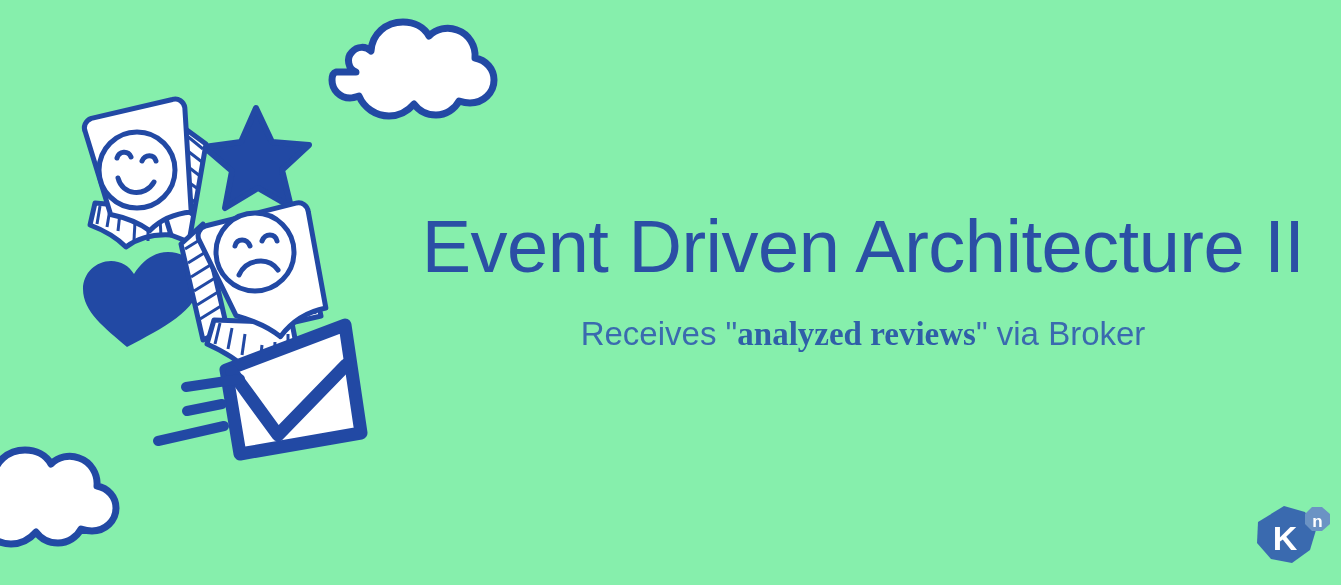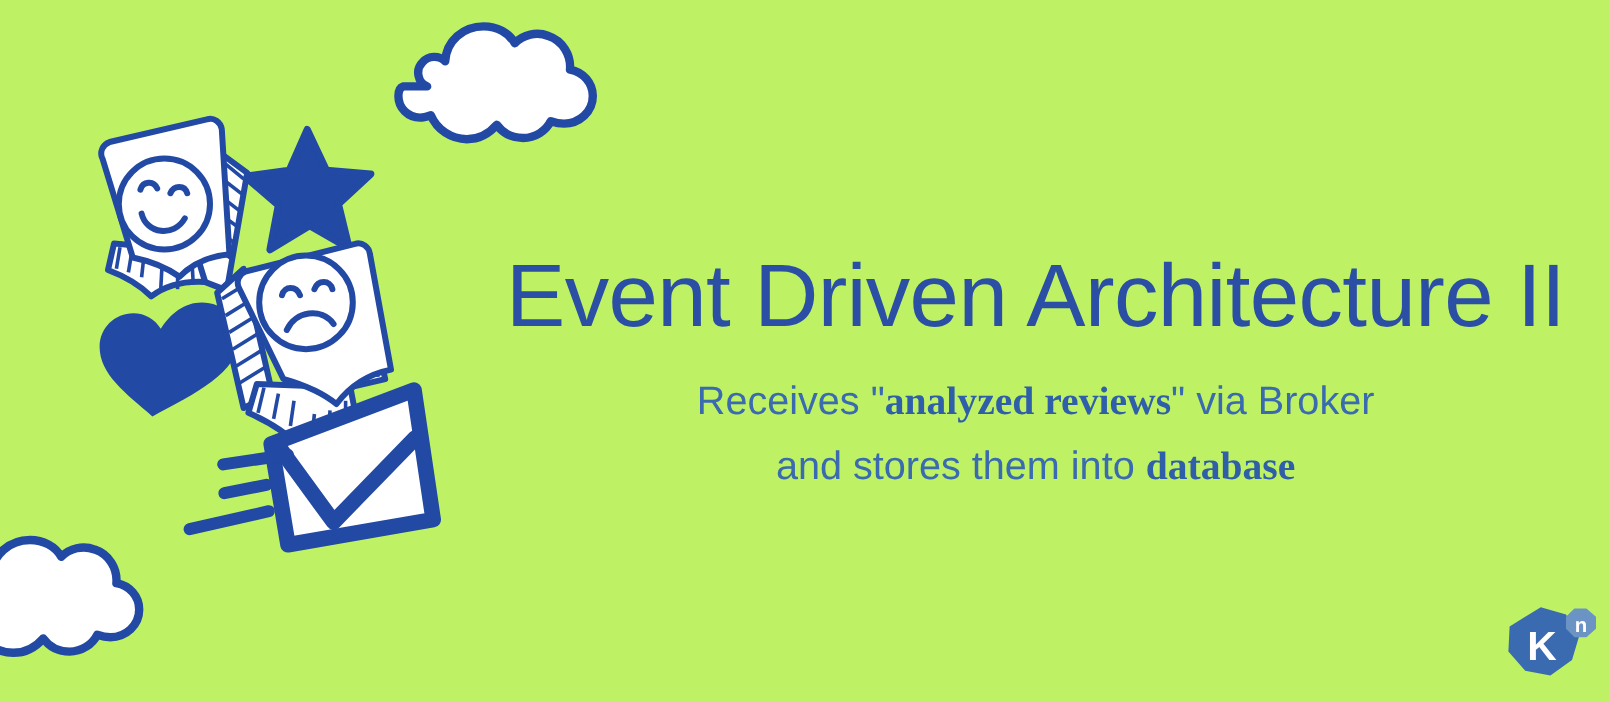--- a/index.html
+++ b/index.html
@@ -11,21 +11,21 @@
     width: 1341px;
     height: 585px;
     overflow: hidden;
     font-family: "Liberation Sans", sans-serif;
     position: relative;
   }
 
   .slide {
     position: absolute;
     inset: 0;
-    background: #bef264;
+    background: #86efac;
   }
 
   
   .illustration {
     position: absolute;
     left: 0;
     top: 0;
     width: 520px;
     height: 585px;
     pointer-events: none;
@@ -203,21 +203,20 @@
         <line x1="158" y1="441" x2="224" y2="426"></line>
       </g>
 
     </svg>
   </div>
 
   <div class="text-block">
     <h1 class="title">Event Driven Architecture II</h1>
     <div class="subtitle">
       <span class="sub-line"><span>Receives "</span><span class="strong">analyzed reviews</span><span>" via Broker</span></span>
-      <span class="sub-line"><span>and stores them into </span><span class="strong">database</span><span></span></span>
     </div>
   </div>
 
   <div class="logo">
     <svg width="82" height="70" viewBox="0 0 82 70" xmlns="http://www.w3.org/2000/svg">
 
       <polygon points="32,3 53,9 64,27 58,47 40,60 19,56 5,40 6,19" fill="#3A6AAF"></polygon>
       <text x="33" y="47" text-anchor="middle" font-family="Liberation Sans, sans-serif" font-size="34" font-weight="700" fill="#ffffff">K</text>
 
       <polygon points="60,4 70,4 78,11 78,21 70,28 60,28 53,21 53,11" fill="#6B93C4"></polygon>

